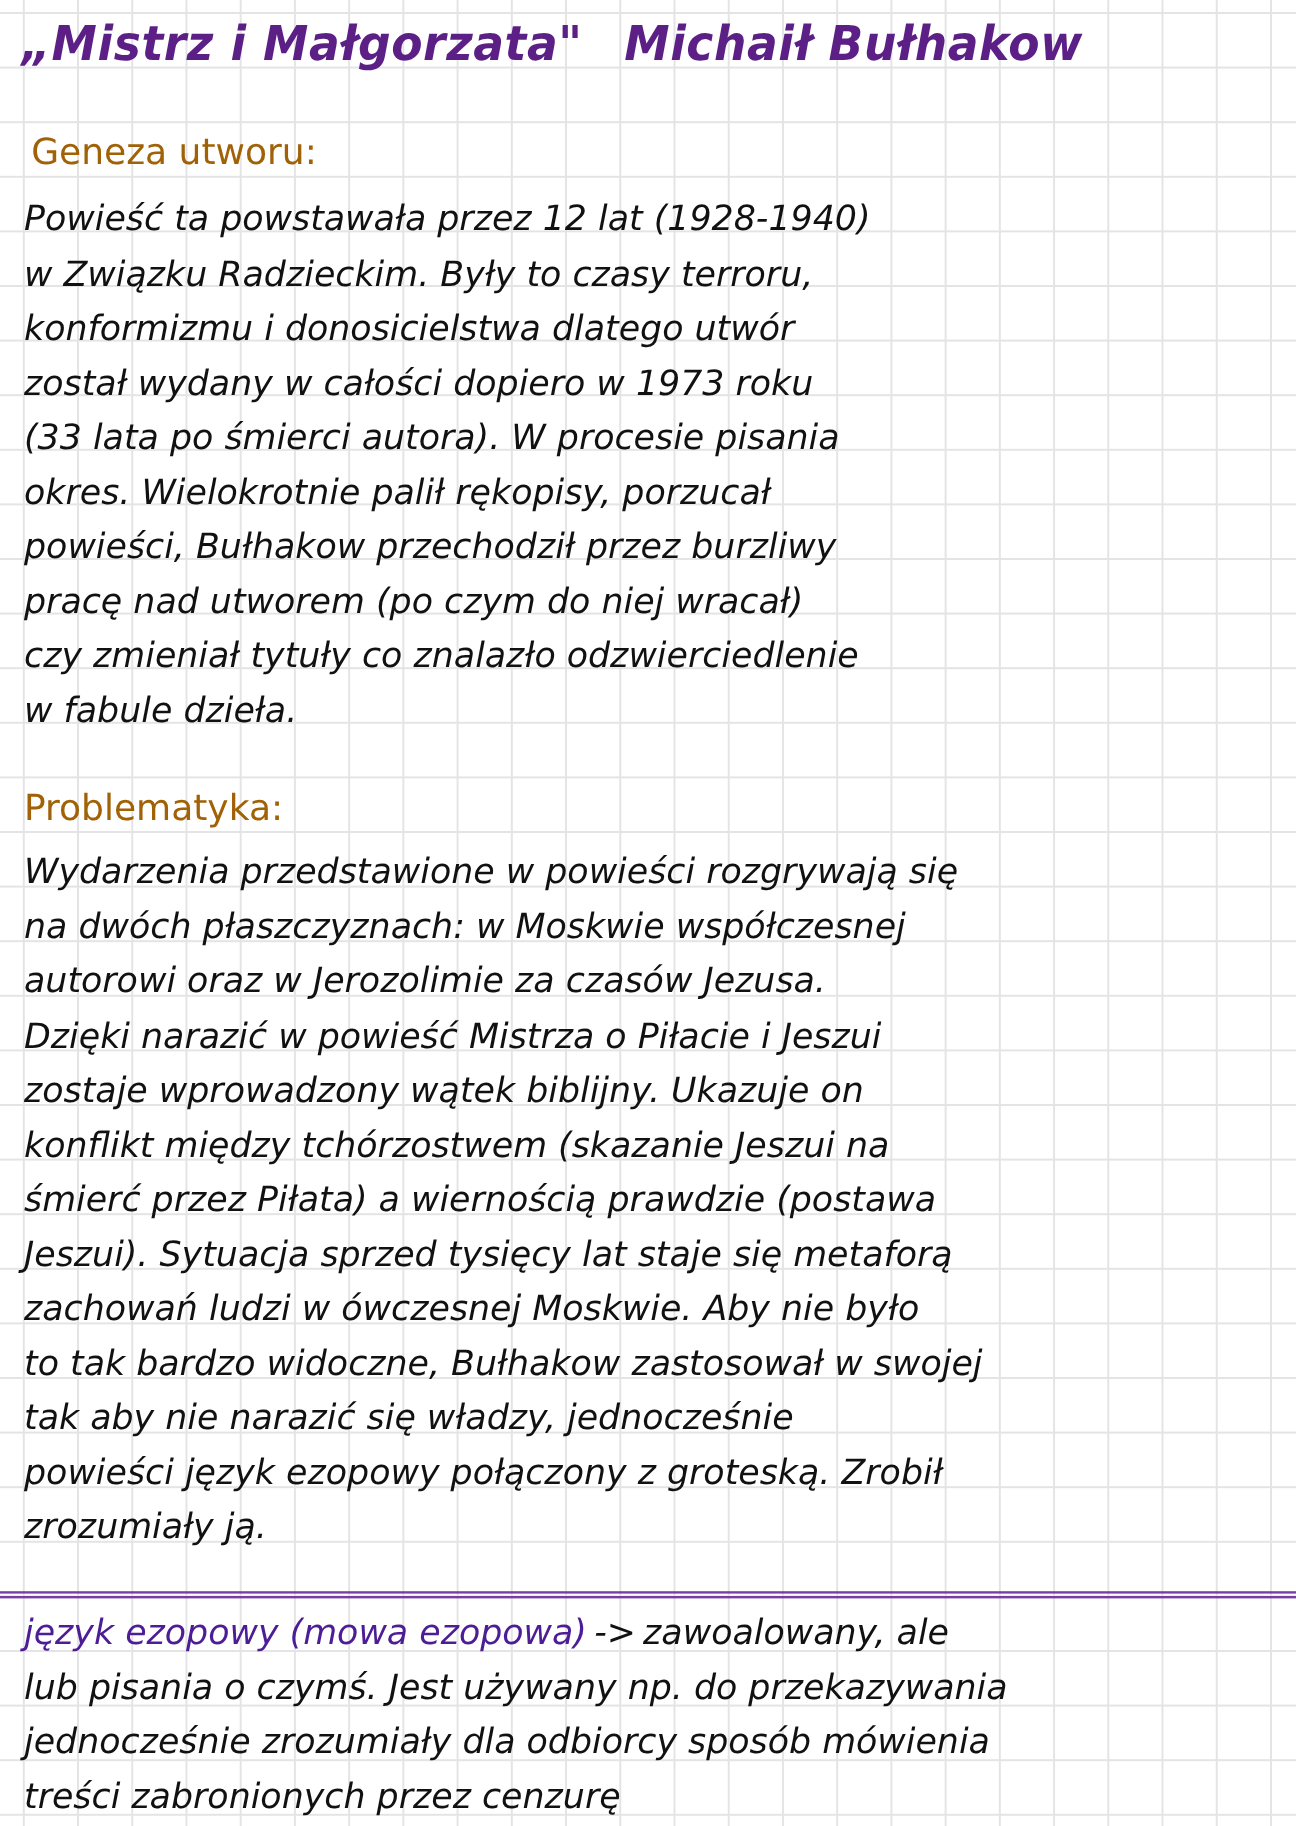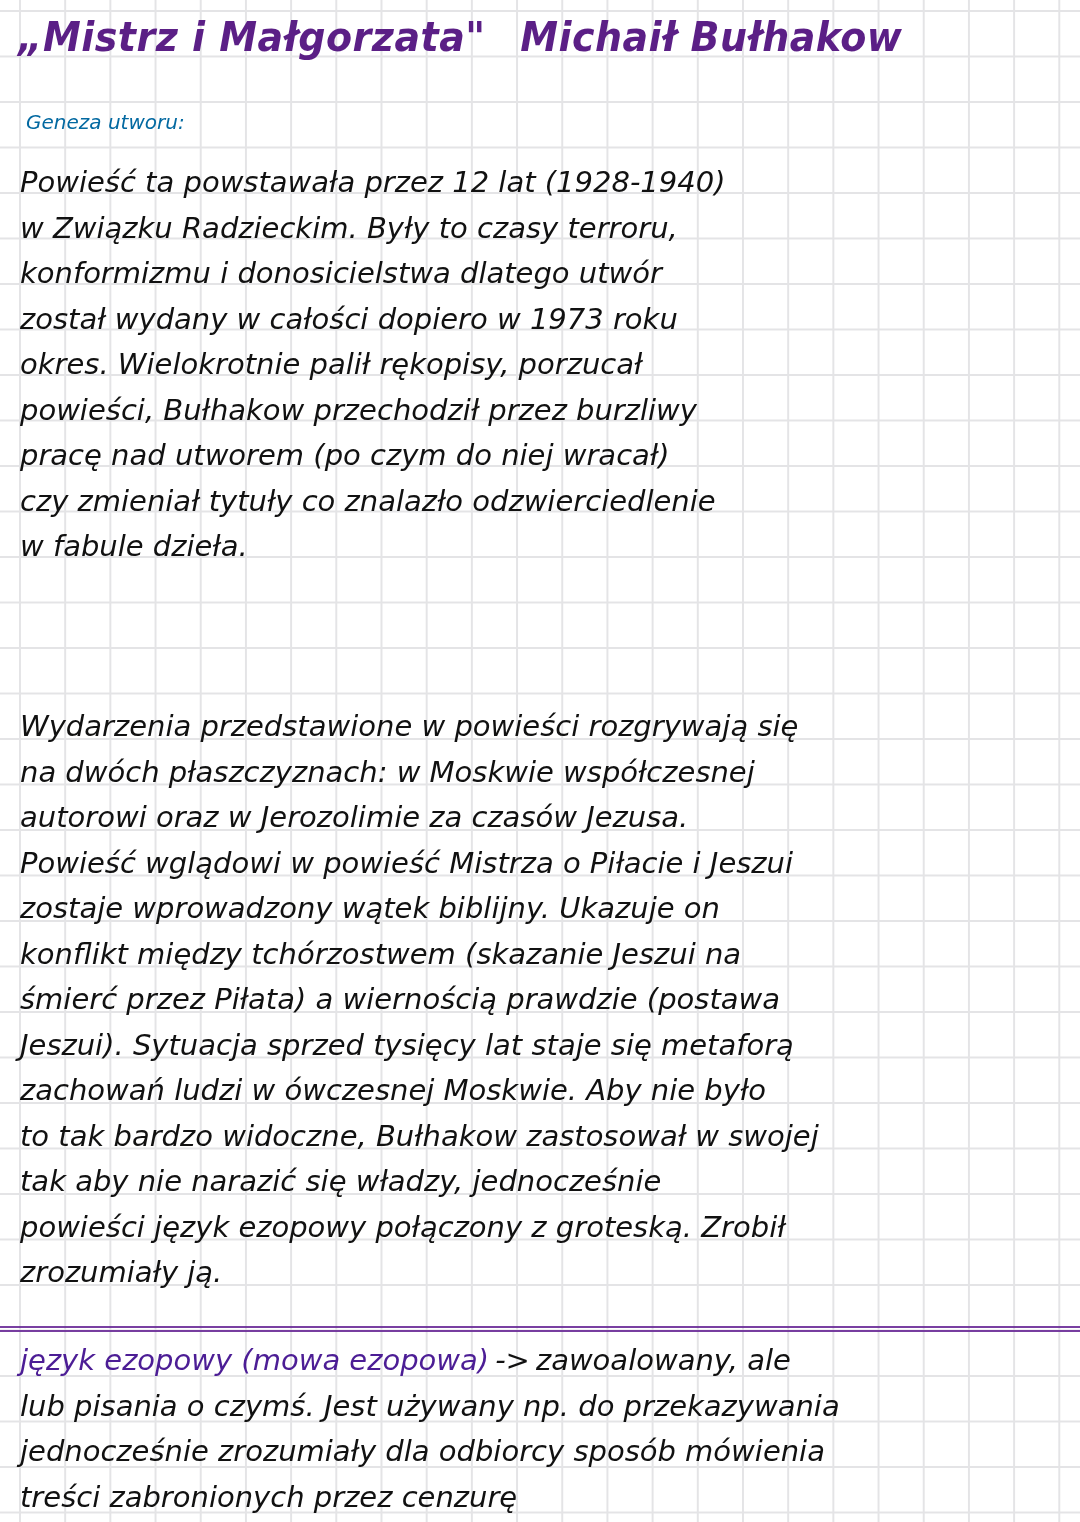--- a/index.html
+++ b/index.html
@@ -39,23 +39,22 @@
       white-space: nowrap;
       transform: scaleX(0.95);
       transform-origin: left center;
     }
     .title .author {
       margin-left: 22px;
     }
     .heading {
       position: absolute;
       font-family: "DejaVu Sans", sans-serif;
-      font-style: italic;
-      font-size: 20px;
-      color: #0369a1;
+      font-size: 30px;
+      color: #a16207;
       white-space: nowrap;
     }
     .block {
       position: absolute;
       left: 20px;
       font-family: "DejaVu Sans", sans-serif;
       font-style: italic;
       font-size: 29px;
       color: #111111;
       line-height: 45.5px;
@@ -94,33 +93,35 @@
     <span class="author">Michaił Bułhakow</span>
   </div>
 
   <div class="heading" style="left:26px; top:110px;">Geneza utworu:</div>
 
   <div class="block" style="top:160px;">
     <span class="line">Powieść ta powstawała przez 12 lat (1928-1940)</span>
     <span class="line">w Związku Radzieckim. Były to czasy terroru,</span>
     <span class="line">konformizmu i donosicielstwa dlatego utwór</span>
     <span class="line">został wydany w całości dopiero w 1973 roku</span>
+    <span class="line">(33 lata po śmierci autora). W procesie pisania</span>
     <span class="line">okres. Wielokrotnie palił rękopisy, porzucał</span>
     <span class="line">powieści, Bułhakow przechodził przez burzliwy</span>
     <span class="line">pracę nad utworem (po czym do niej wracał)</span>
     <span class="line">czy zmieniał tytuły co znalazło odzwierciedlenie</span>
     <span class="line">w fabule dzieła.</span>
   </div>
 
+  <div class="heading" style="left:20px; top:656px;">Problematyka:</div>
 
   <div class="block" style="top:704px;">
     <span class="line">Wydarzenia przedstawione w powieści rozgrywają się</span>
     <span class="line">na dwóch płaszczyznach: w Moskwie współczesnej</span>
     <span class="line">autorowi oraz w Jerozolimie za czasów Jezusa.</span>
-    <span class="line">Powieść wglądowi w powieść Mistrza o Piłacie i Jeszui</span>
+    <span class="line">Dzięki narazić w powieść Mistrza o Piłacie i Jeszui</span>
     <span class="line">zostaje wprowadzony wątek biblijny. Ukazuje on</span>
     <span class="line">konflikt między tchórzostwem (skazanie Jeszui na</span>
     <span class="line">śmierć przez Piłata) a wiernością prawdzie (postawa</span>
     <span class="line">Jeszui). Sytuacja sprzed tysięcy lat staje się metaforą</span>
     <span class="line">zachowań ludzi w ówczesnej Moskwie. Aby nie było</span>
     <span class="line">to tak bardzo widoczne, Bułhakow zastosował w swojej</span>
     <span class="line">tak aby nie narazić się władzy, jednocześnie</span>
     <span class="line">powieści język ezopowy połączony z groteską. Zrobił</span>
     <span class="line">zrozumiały ją.</span>
   </div>

